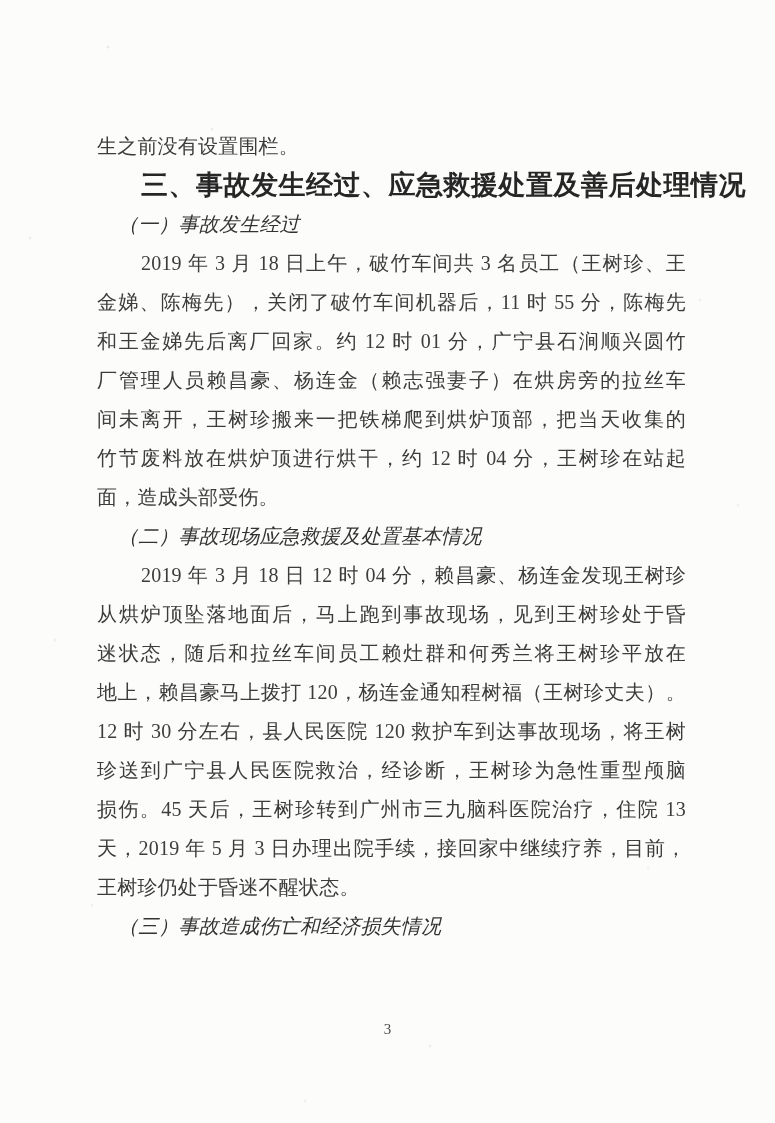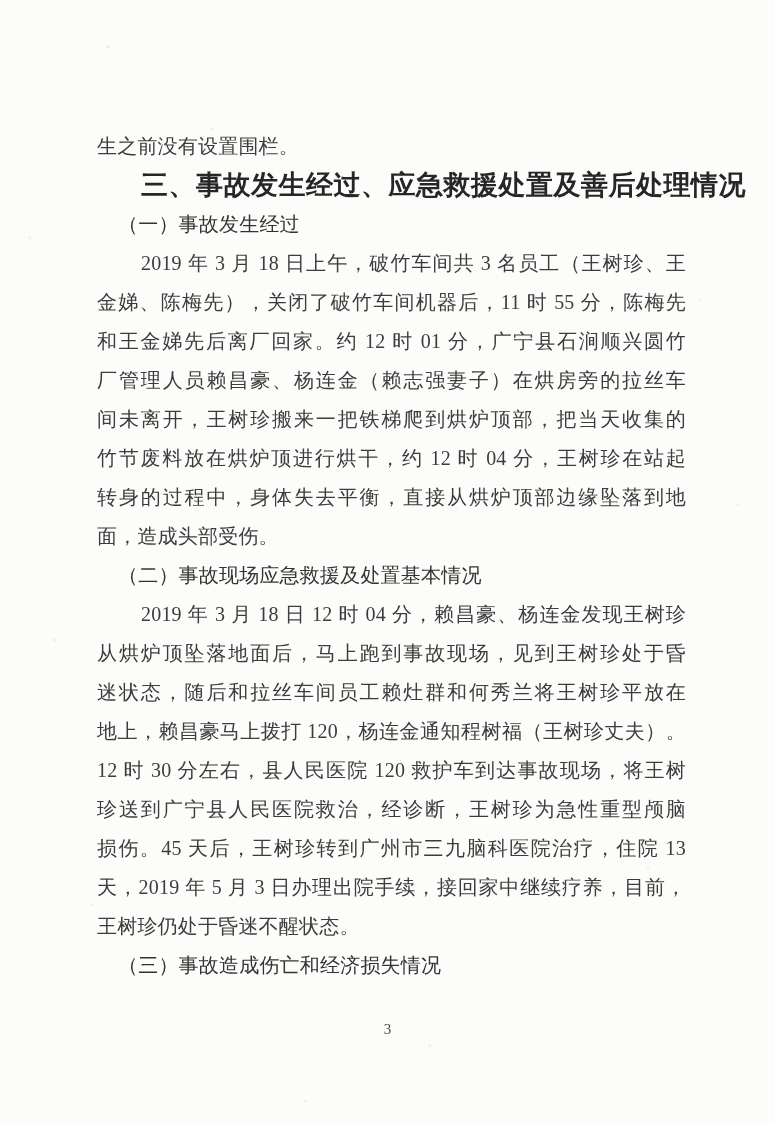--- a/index.html
+++ b/index.html
@@ -57,20 +57,21 @@
   .line.section-heading {
     font-family: "Liberation Sans", "DejaVu Sans", sans-serif;
     font-weight: bold;
     font-size: 27px;
     color: #262626;
     text-indent: 44px;
     letter-spacing: 0.5px;
   }
   .line.subsection {
     color: #333333;
+    font-style: italic;
   }
   .page-footer {
     position: absolute;
     top: 1018px;
     left: 0;
     width: 775px;
     text-align: center;
     font-size: 15px;
     line-height: 22px;
     color: #4a4a4a;
@@ -82,21 +83,20 @@
 <div class="page-content">
   <div class="line">生之前没有设置围栏。</div>
   <div class="line section-heading">三、事故发生经过、应急救援处置及善后处理情况</div>
   <div class="line subsection sub-indent">（一）事故发生经过</div>
   <div class="line just first-indent">2019 年 3 月 18 日上午，破竹车间共 3 名员工（王树珍、王</div>
   <div class="line just">金娣、陈梅先），关闭了破竹车间机器后，11 时 55 分，陈梅先</div>
   <div class="line just">和王金娣先后离厂回家。约 12 时 01 分，广宁县石涧顺兴圆竹</div>
   <div class="line just">厂管理人员赖昌豪、杨连金（赖志强妻子）在烘房旁的拉丝车</div>
   <div class="line just">间未离开，王树珍搬来一把铁梯爬到烘炉顶部，把当天收集的</div>
   <div class="line just">竹节废料放在烘炉顶进行烘干，约 12 时 04 分，王树珍在站起</div>
-  <div class="line just">转身的过程中，身体失去平衡，直接从烘炉顶部边缘坠落到地</div>
   <div class="line">面，造成头部受伤。</div>
   <div class="line subsection sub-indent">（二）事故现场应急救援及处置基本情况</div>
   <div class="line just first-indent">2019 年 3 月 18 日 12 时 04 分，赖昌豪、杨连金发现王树珍</div>
   <div class="line just">从烘炉顶坠落地面后，马上跑到事故现场，见到王树珍处于昏</div>
   <div class="line just">迷状态，随后和拉丝车间员工赖灶群和何秀兰将王树珍平放在</div>
   <div class="line just">地上，赖昌豪马上拨打 120，杨连金通知程树福（王树珍丈夫）。</div>
   <div class="line just">12 时 30 分左右，县人民医院 120 救护车到达事故现场，将王树</div>
   <div class="line just">珍送到广宁县人民医院救治，经诊断，王树珍为急性重型颅脑</div>
   <div class="line just">损伤。45 天后，王树珍转到广州市三九脑科医院治疗，住院 13</div>
   <div class="line just">天，2019 年 5 月 3 日办理出院手续，接回家中继续疗养，目前，</div>

